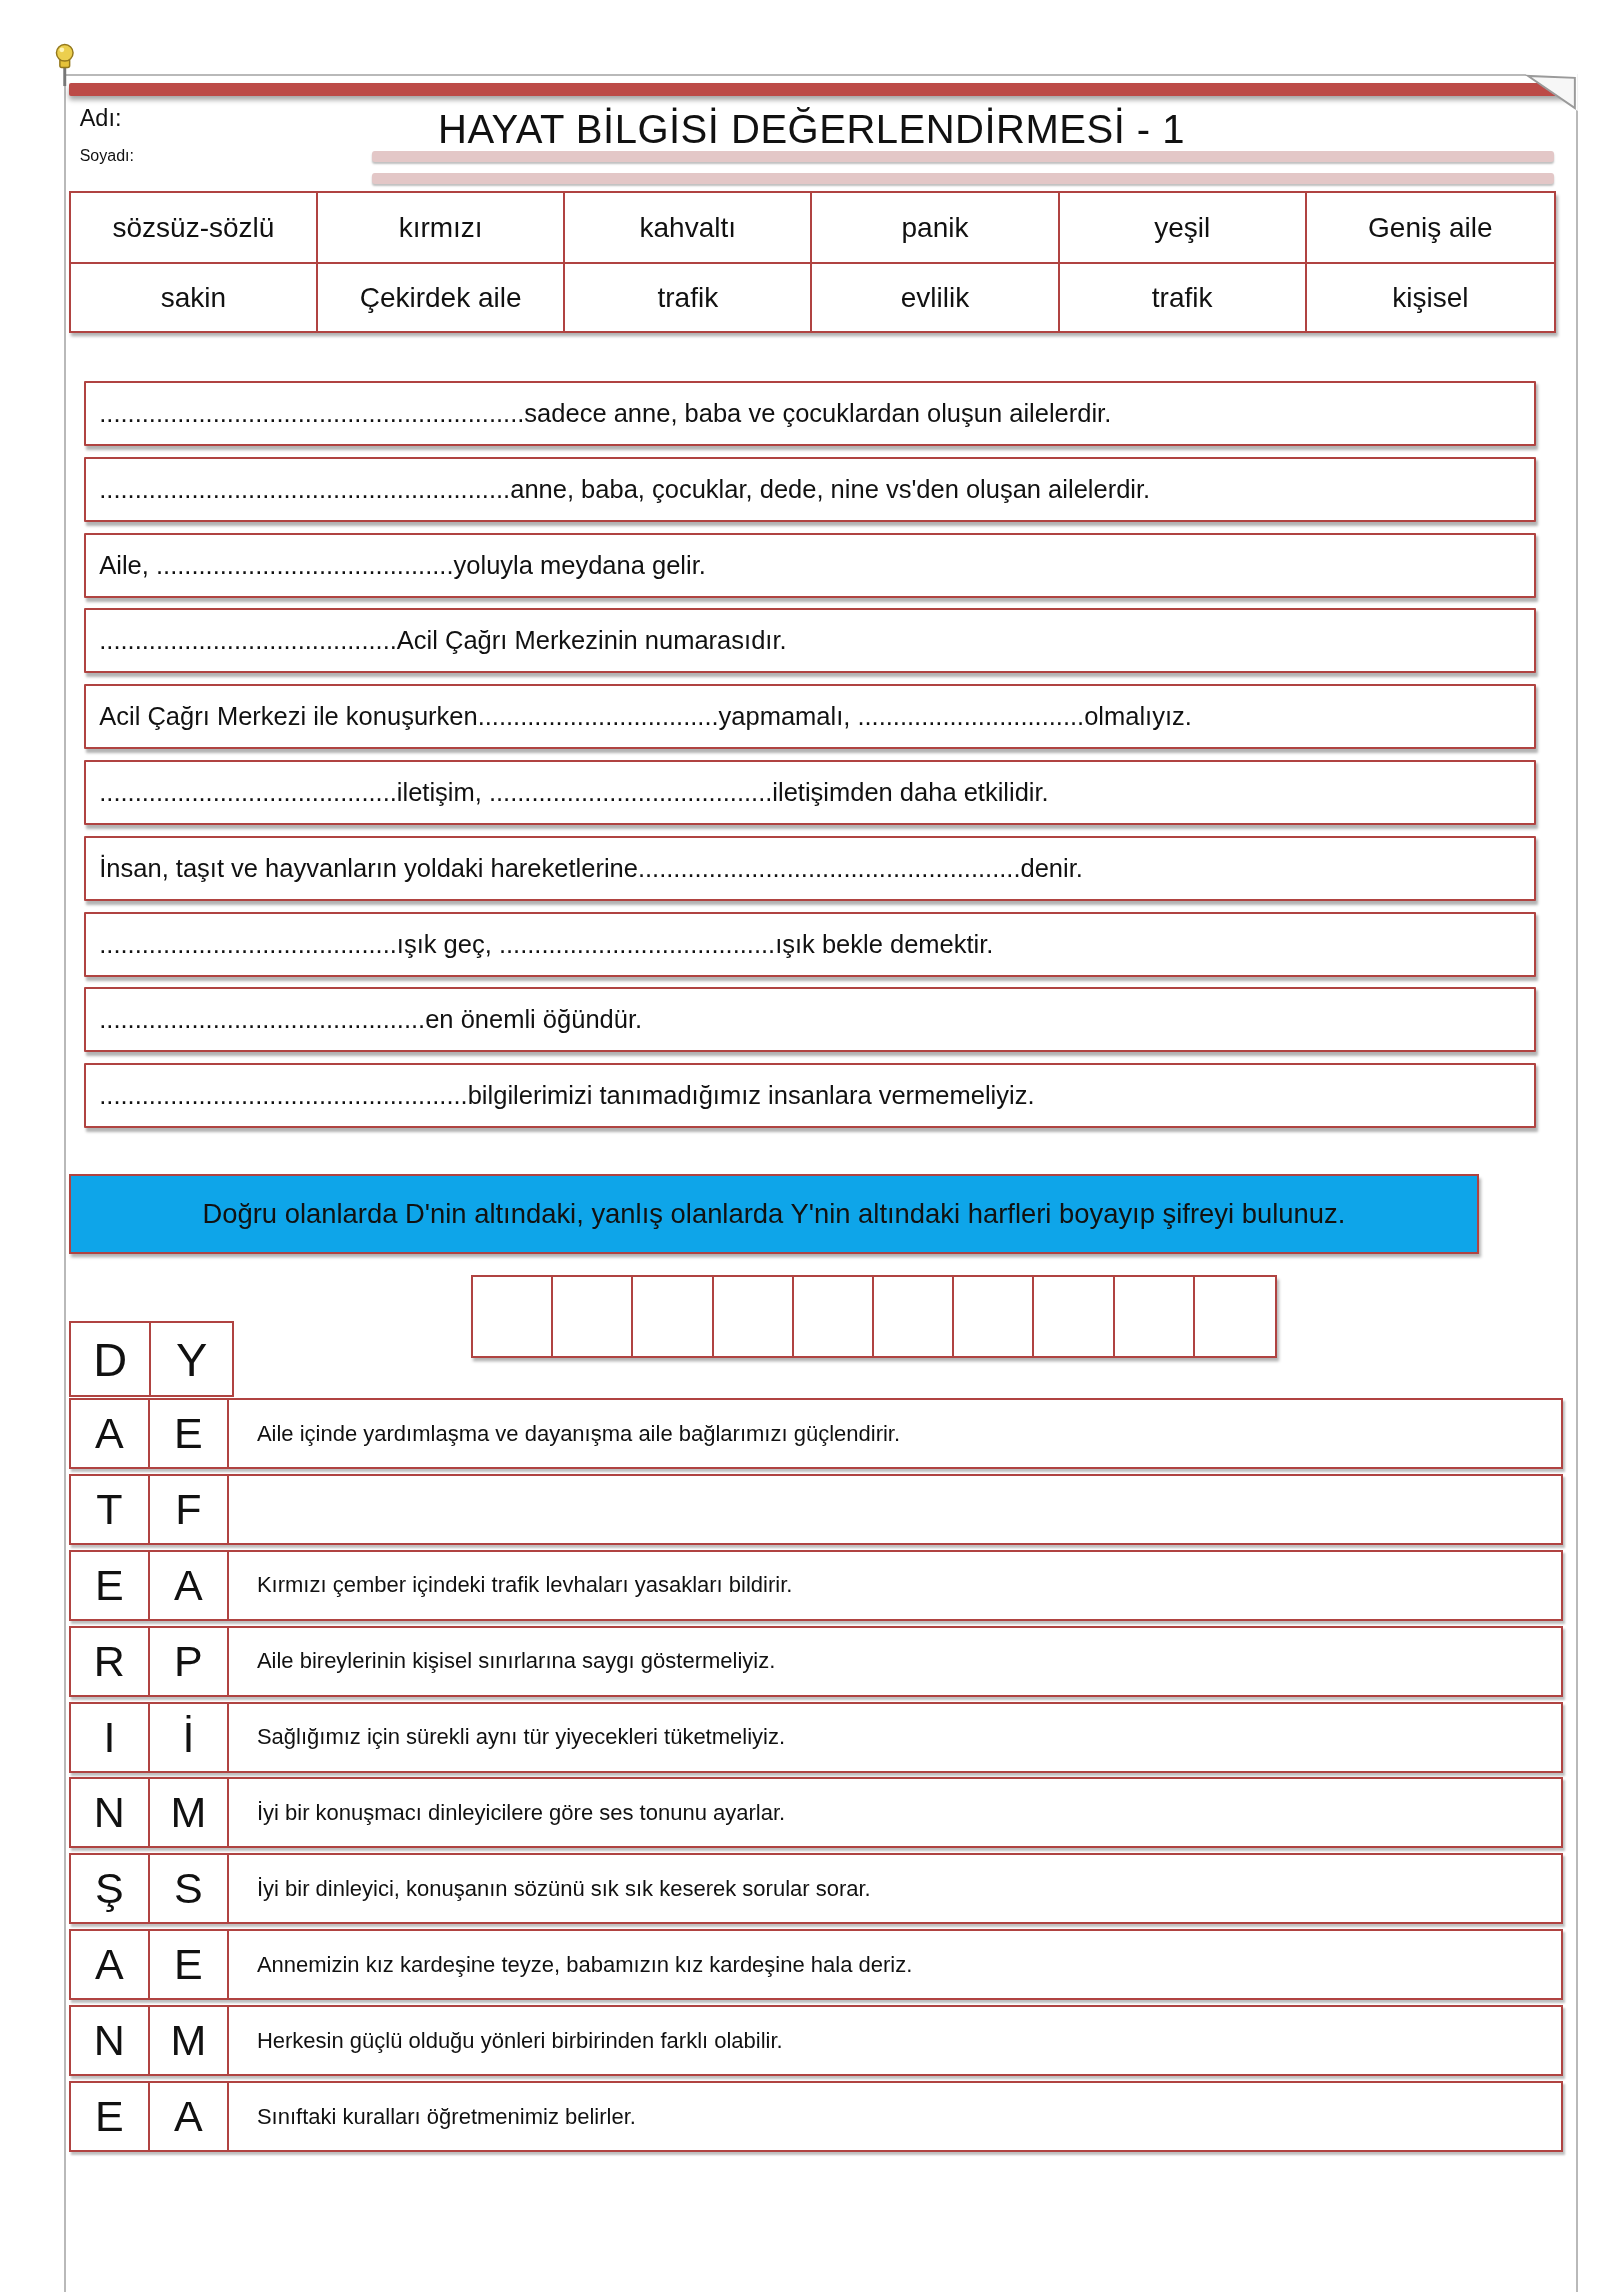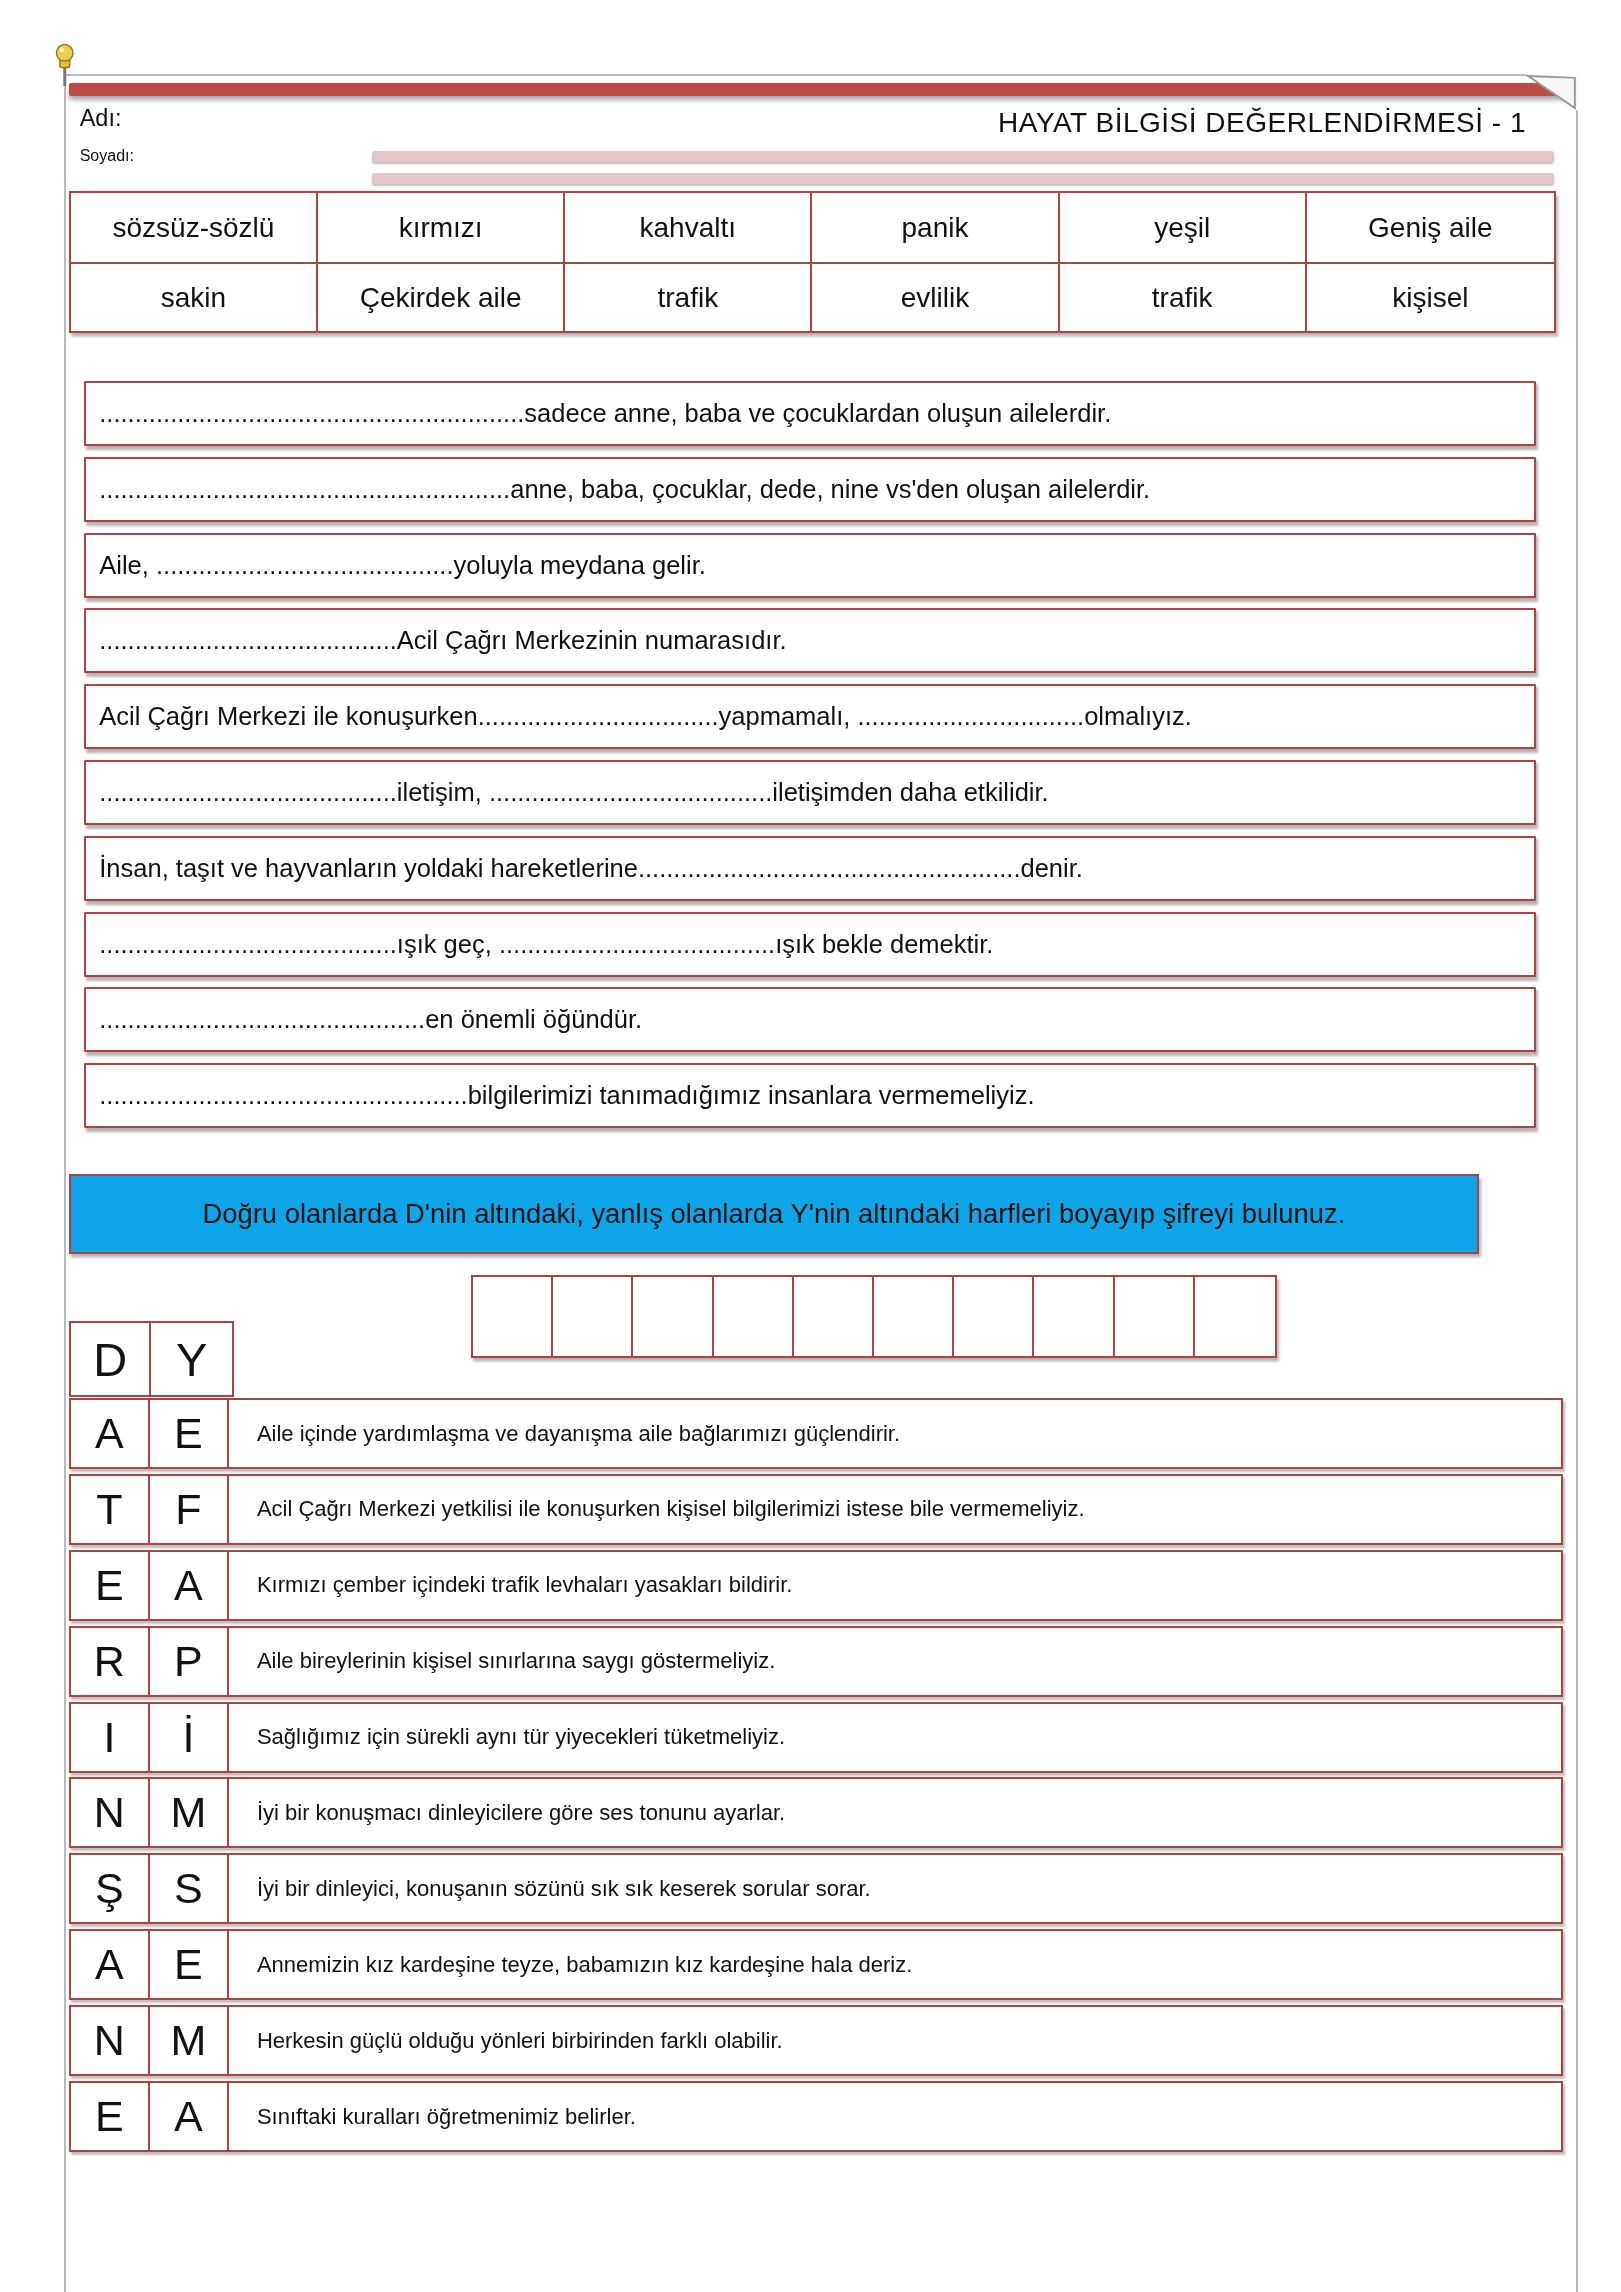--- a/index.html
+++ b/index.html
@@ -22,21 +22,21 @@
     position:absolute;top:6.9px;left:2.9px;right:2.9px;height:12.7px;
     background:var(--bar-red);border-radius:2px;
     box-shadow:0 3.9px 4.9px rgba(0,0,0,.35);
   }
   .pushpin{position:absolute;left:52px;top:43px;z-index:5;}
   .page-curl{position:absolute;top:-2px;right:-2px;z-index:4;}
   .name-label{position:absolute;left:13.7px;top:29px;font-size:23.5px;}
   .surname-label{position:absolute;left:13.7px;top:71px;font-size:16px;}
   .title{
     position:absolute;left:372px;top:31px;width:1088px;
-    text-align:right;font-size:28px;letter-spacing:0.5px;
+    text-align:left;font-size:40px;letter-spacing:0.5px;
   }
   .deco-bar{
     position:absolute;left:306px;width:1182px;height:10.8px;
     background:var(--pink);border-radius:2.9px;
     box-shadow:0 2px 2px rgba(0,0,0,.25);
   }
   .deco-bar.b1{top:75px;}
   .deco-bar.b2{top:97px;}
 
   .word-bank{
@@ -186,21 +186,20 @@
 
   <div class="dy-table">
     <div class="dy-row">
       <div class="dy-letter">A</div>
       <div class="dy-letter">E</div>
       <div class="dy-statement">Aile içinde yardımlaşma ve dayanışma aile bağlarımızı güçlendirir.</div>
     </div>
     <div class="dy-row">
       <div class="dy-letter">T</div>
       <div class="dy-letter">F</div>
-      <div class="dy-statement">Acil Çağrı Merkezi yetkilisi ile konuşurken kişisel bilgilerimizi istese bile vermemeliyiz.</div>
     </div>
     <div class="dy-row">
       <div class="dy-letter">E</div>
       <div class="dy-letter">A</div>
       <div class="dy-statement">Kırmızı çember içindeki trafik levhaları yasakları bildirir.</div>
     </div>
     <div class="dy-row">
       <div class="dy-letter">R</div>
       <div class="dy-letter">P</div>
       <div class="dy-statement">Aile bireylerinin kişisel sınırlarına saygı göstermeliyiz.</div>

